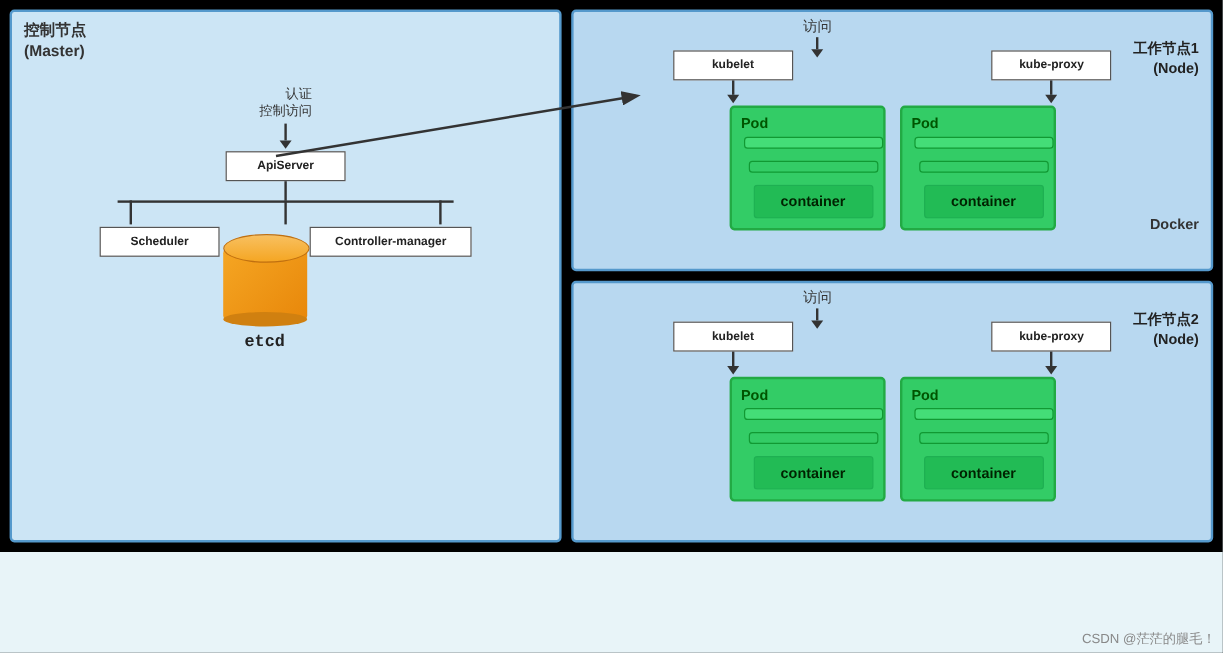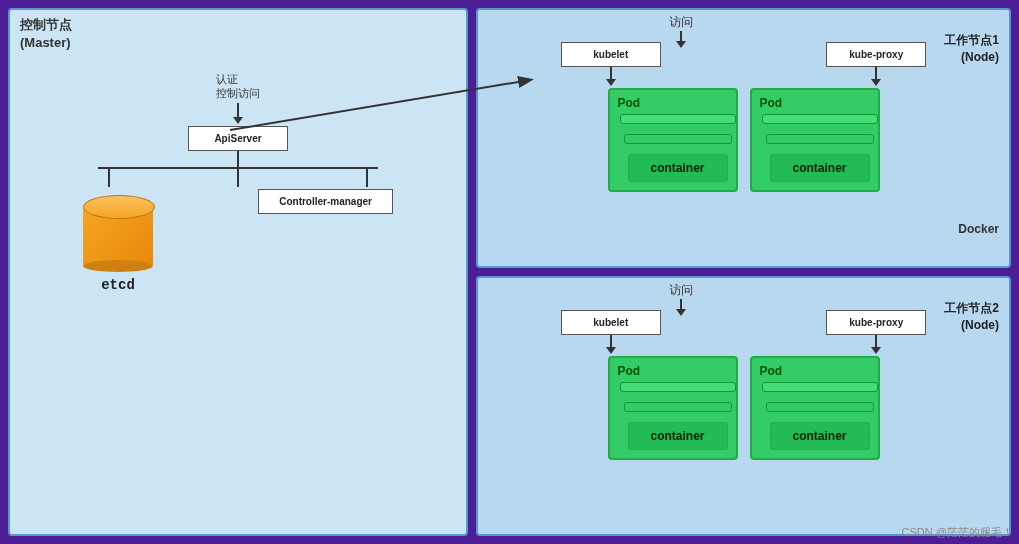--- a/index.html
+++ b/index.html
@@ -8,22 +8,22 @@
       font-family: Arial, sans-serif;
       width: 1019px;
       height: 544px;
       overflow: hidden;
       position: relative;
     }
 
     .main-container {
       display: flex;
       width: 1019px;
-      height: 544px;
-      background: #4c1d95;
+      height: 460px;
+      background: #000000;
       padding: 8px;
       gap: 8px;
     }
 
     
     .master-panel {
       width: 460px;
       min-width: 460px;
       height: 100%;
       background: #cce5f5;
@@ -59,21 +59,21 @@
       font-weight: bold;
       color: #222;
       min-width: 100px;
       text-align: center;
       white-space: nowrap;
     }
 
     .auth-label {
       font-size: 11px;
       color: #333;
-      text-align: left;
+      text-align: right;
       line-height: 1.3;
       margin: 2px 0;
     }
 
     .api-server-section {
       display: flex;
       flex-direction: column;
       align-items: center;
     }
 
@@ -326,20 +326,23 @@
 
           <div style="position:absolute;left:10px;top:0;width:2px;height:20px;background:#333;"></div>
 
           <div style="position:absolute;left:50%;top:0;width:2px;height:20px;background:#333;transform:translateX(-50%);"></div>
 
           <div style="position:absolute;right:10px;top:0;width:2px;height:20px;background:#333;"></div>
         </div>
 
         <div style="display:flex;flex-direction:row;justify-content:space-between;width:310px;align-items:flex-start;margin-top:20px;">
 
+          <div class="bottom-item">
+            <div class="box">Scheduler</div>
+          </div>
 
           <div class="bottom-item">
             <div class="etcd-container">
               <div class="cylinder"></div>
               <div class="etcd-label" style="margin-top:10px;">etcd</div>
             </div>
           </div>
 
           <div class="bottom-item">
             <div class="box">Controller-manager</div>

